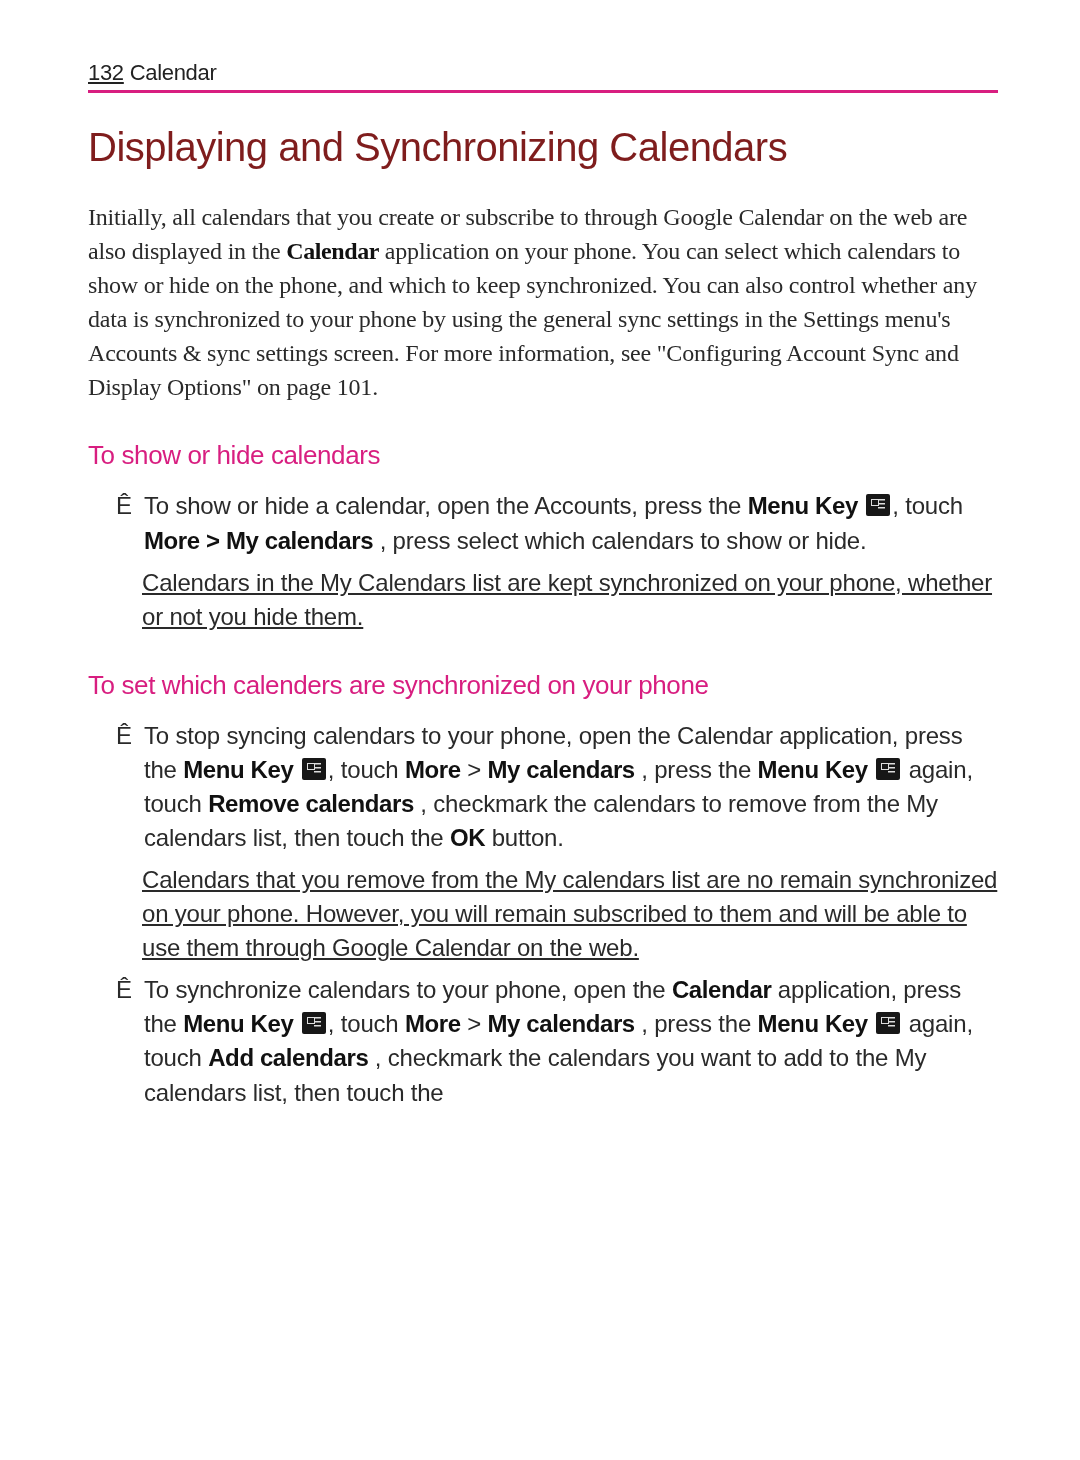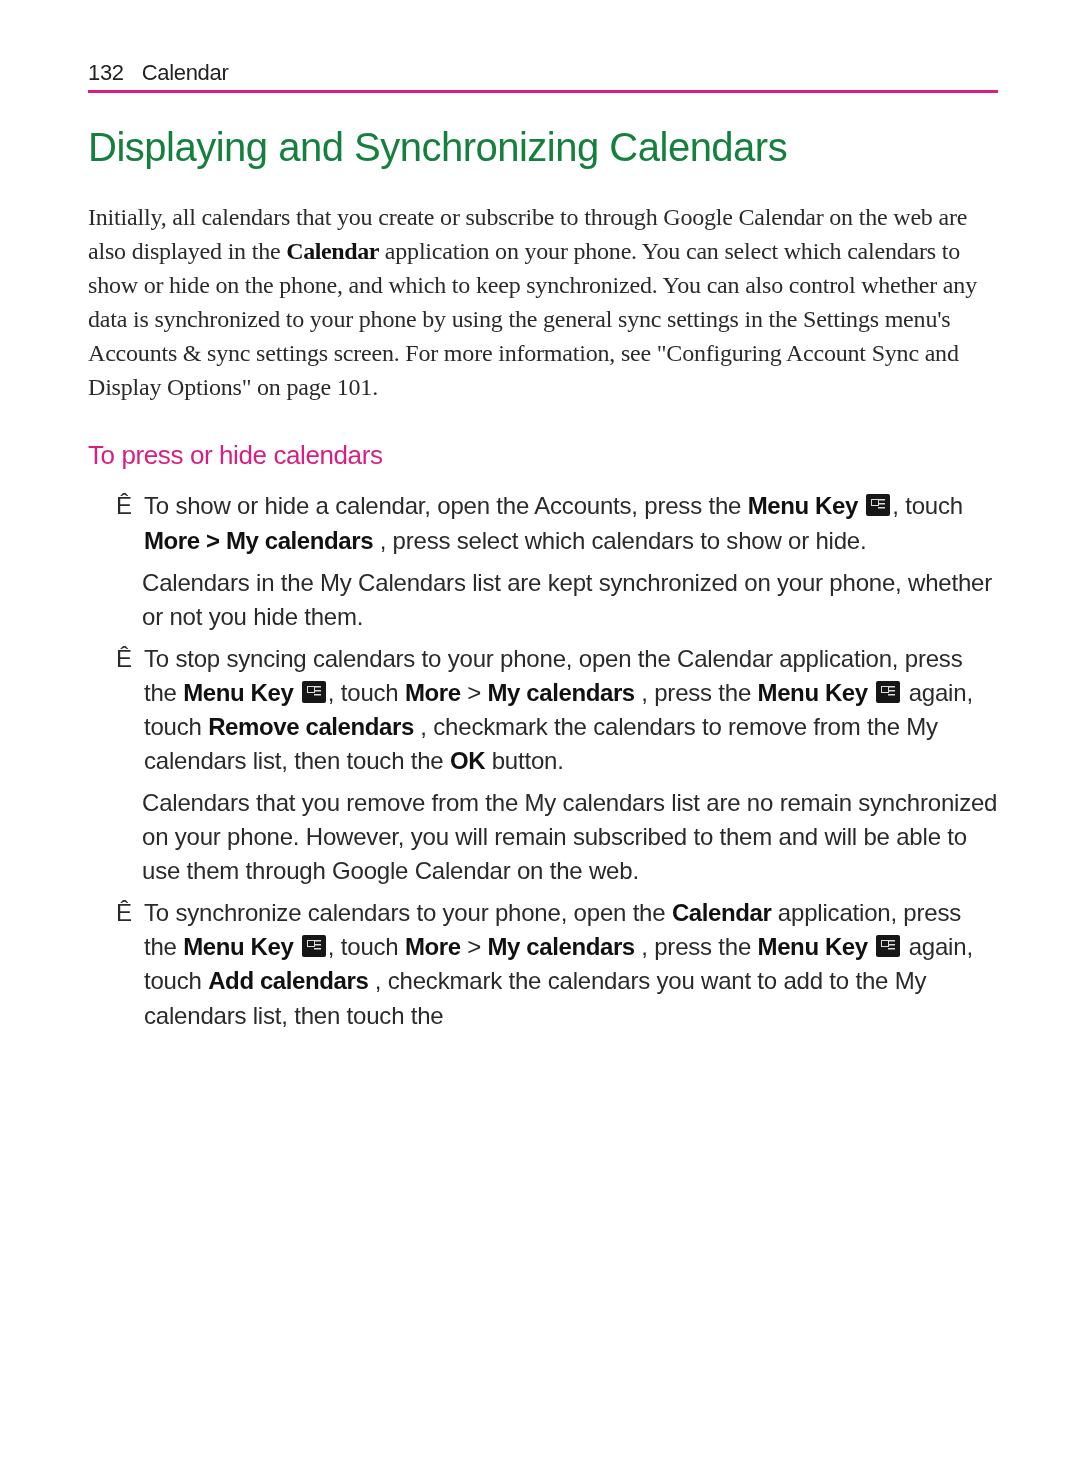--- a/index.html
+++ b/index.html
@@ -17,33 +17,34 @@
   .header-line {
     font-family: "Arial Narrow", Arial, sans-serif;
     font-size: 22px;
     letter-spacing: -0.3px;
     padding-bottom: 4px;
     border-bottom: 3px solid #d81e80;
     margin-bottom: 32px;
   }
   .header-line .pg {
     font-family: "Arial Narrow", Arial, sans-serif;
-    margin-right: 12px;
+    margin-right: 0;
+    text-decoration: underline;
   }
   .header-line .sec {
     font-family: Arial, sans-serif;
     font-weight: 400;
   }
   h1.title {
     font-family: "Arial Narrow", Arial, sans-serif;
     font-weight: 400;
     font-size: 40px;
     letter-spacing: -0.5px;
     margin: 0 0 30px 0;
-    color: #15803d;
+    color: #7f1d1d;
   }
   p.body {
     font-family: Liberation Serif, serif;
     font-size: 24px;
     line-height: 1.42;
     letter-spacing: -0.2px;
     margin: 0 0 30px 0;
     color: #2a2a2a;
     font-weight: 400;
   }
@@ -74,20 +75,21 @@
     top: 0;
   }
   .bullet-cont {
     font-family: Arial, sans-serif;
     font-size: 24px;
     line-height: 1.42;
     letter-spacing: -0.2px;
     color: #2a2a2a;
     margin-left: 26px;
     margin-bottom: 8px;
+    text-decoration: underline;
   }
   .bold { font-weight: 600; color: #111; letter-spacing: -0.4px; }
   .menu-key {
     display: inline-block;
     vertical-align: -2px;
     width: 24px;
     height: 22px;
     background: #171717;
     border-radius: 2px;
     position: relative;
@@ -120,30 +122,31 @@
     <span class="pg">132</span>
     <span class="sec">Calendar</span>
   </div>
 
   <h1 class="title">Displaying and Synchronizing Calendars</h1>
 
   <p class="body">
     <span>Initially, all calendars that you create or subscribe to through Google Calendar on the web are also displayed in the </span><span class="bold">Calendar</span><span> application on your phone. You can select which calendars to show or hide on the phone, and which to keep synchronized. You can also control whether any data is synchronized to your phone by using the general sync settings in the Settings menu's Accounts &amp; sync settings screen. For more information, see "Configuring Account Sync and Display Options" on page 101.</span>
   </p>
 
-  <h2 class="sub">To press or hide calendars</h2>
+  <h2 class="sub">To show or hide calendars</h2>
 
   <div class="bullet-block">
     <div class="bullet-item">
       <span class="marker">Ê</span>
       <span>To show or hide a calendar, open the Accounts, press the </span><span class="bold">Menu Key</span><span> </span><span class="menu-key"></span><span>, touch </span><span class="bold">More &gt; My calendars</span><span> , press select which calendars to show or hide.</span>
     </div>
     <div class="bullet-cont">Calendars in the My Calendars list are kept synchronized on your phone, whether or not you hide them.</div>
   </div>
 
+  <h2 class="sub">To set which calenders are synchronized on your phone</h2>
 
   <div class="bullet-block">
     <div class="bullet-item">
       <span class="marker">Ê</span>
       <span>To stop syncing calendars to your phone, open the Calendar application, press the </span><span class="bold">Menu Key</span><span> </span><span class="menu-key"></span><span>, touch </span><span class="bold">More</span><span>  &gt; </span><span class="bold">My calendars</span><span> , press the </span><span class="bold">Menu Key</span><span> </span><span class="menu-key"></span><span> again, touch </span><span class="bold">Remove calendars</span><span> , checkmark the calendars to remove from the My calendars list, then touch the </span><span class="bold">OK</span><span> button.</span>
     </div>
     <div class="bullet-cont">Calendars that you remove from the My calendars list are no remain synchronized on your phone. However, you will remain subscribed to them and will be able to use them through Google Calendar on the web.</div>
 
     <div class="bullet-item" style="margin-top:8px;">
       <span class="marker">Ê</span>

